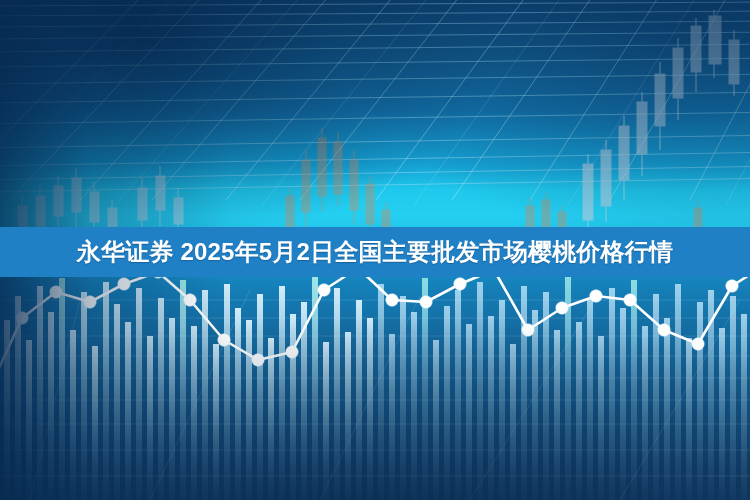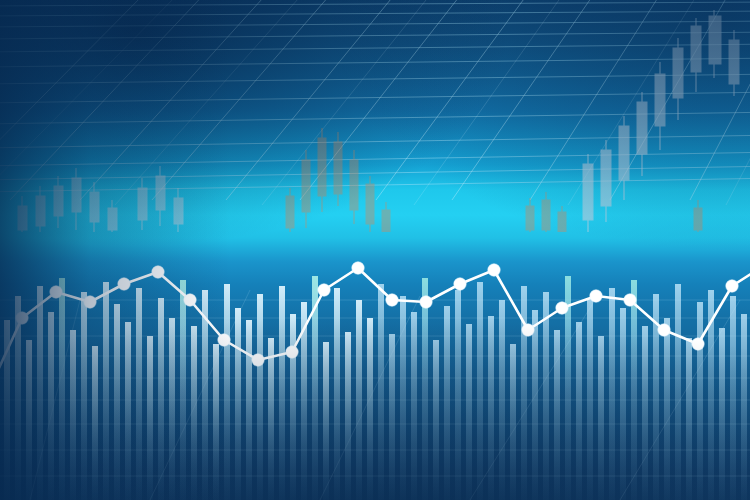--- a/index.html
+++ b/index.html
@@ -353,14 +353,17 @@
         <circle cx="630" cy="300" r="6.2"></circle>
         <circle cx="664" cy="330" r="6.2"></circle>
         <circle cx="698" cy="344" r="6.2"></circle>
         <circle cx="732" cy="286" r="6.2"></circle>
       </g>
     </g>
   </svg>
 
   <div class="layer" id="bg-vignette"></div>
 
+  <div id="title-band">
+    <div id="title-text">永华证券 2025年5月2日全国主要批发市场樱桃价格行情</div>
+  </div>
 
 </div>
 
 </body></html>

